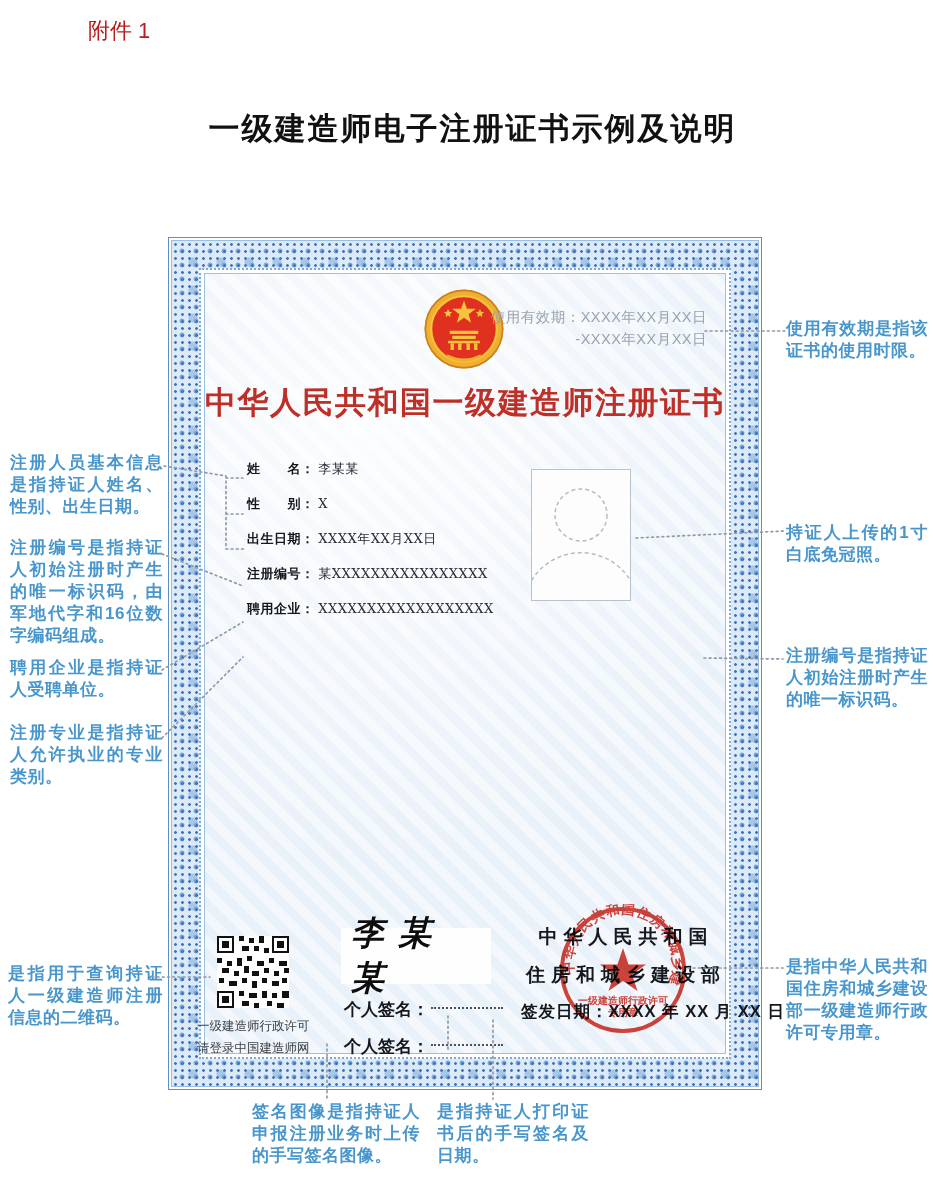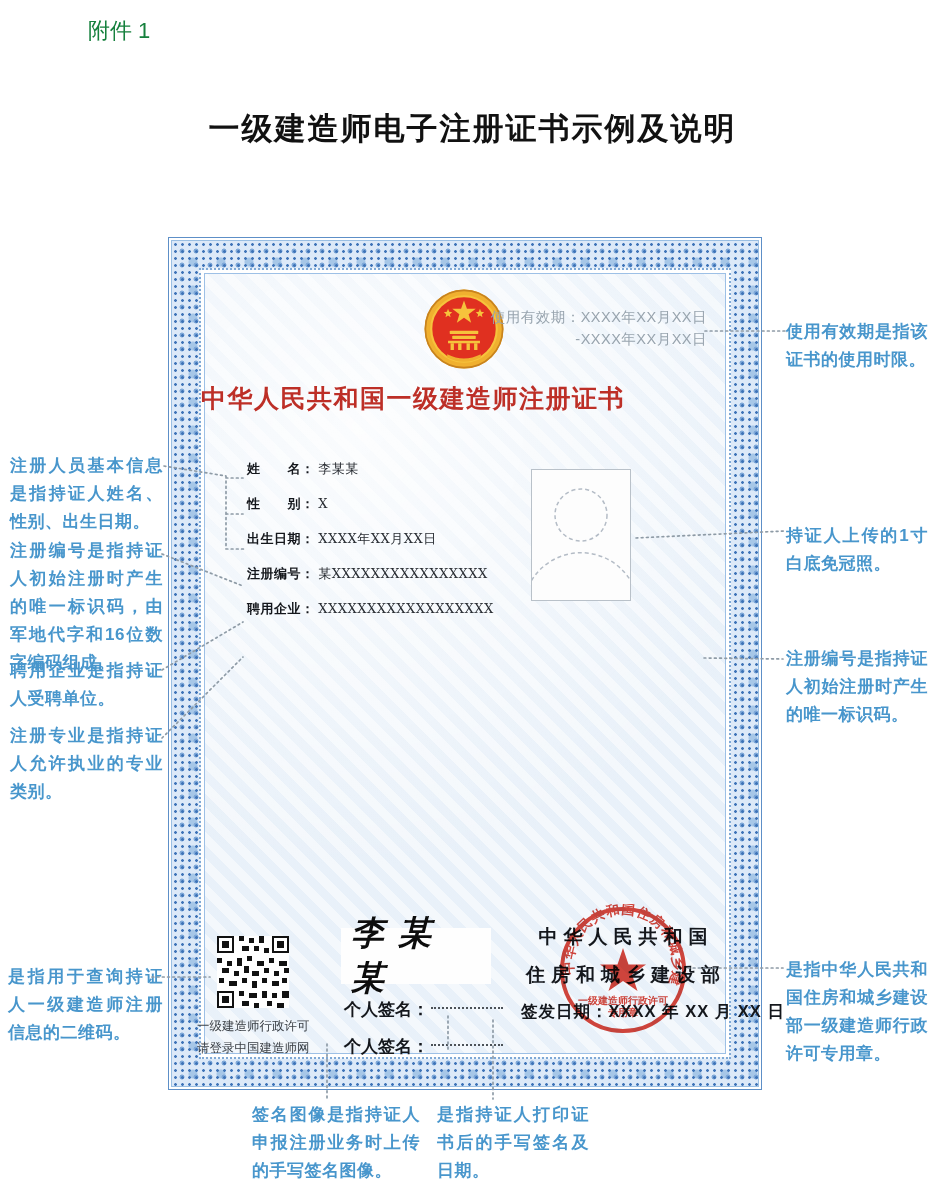--- a/index.html
+++ b/index.html
@@ -1,20 +1,20 @@
 <!DOCTYPE html>
 <html><head>
 <meta charset="utf-8">
 <style>
   html,body{margin:0;padding:0;background:#ffffff;}
   #stage{position:relative;width:933px;height:1182px;background:#ffffff;overflow:hidden;
          font-family:"Liberation Sans","DejaVu Sans",sans-serif;}
 
   
-  .attachment{position:absolute;left:88px;top:16px;font-size:22px;color:#15803d;}
+  .attachment{position:absolute;left:88px;top:16px;font-size:22px;color:#b91c1c;}
   .doc-title{position:absolute;left:0;right:0;top:108px;text-align:center;
              font-family:"DejaVu Serif","Liberation Serif",serif;
              font-weight:bold;font-size:31px;letter-spacing:2px;color:#111;padding-left:12px;}
 
   
   .cert{position:absolute;left:168px;top:237px;width:594px;height:853px;
         background:#fff;border:1px solid #5d8fc7;padding:2px;box-sizing:border-box;}
   .cert-band{width:100%;height:100%;box-sizing:border-box;padding:27px;
         border:1px solid #9abfe3;
         background-color:#dce9f8;
@@ -30,22 +30,22 @@
         background-color:#eef4fb;
         background-image:
           radial-gradient(circle at 30% 20%,rgba(255,255,255,.8),transparent 60%),
           repeating-linear-gradient(45deg,rgba(222,234,247,.35) 0 9px,rgba(255,255,255,.35) 9px 18px);}
 
   .emblem{position:absolute;left:221px;top:17px;width:84px;height:84px;}
 
   .validity{position:absolute;right:22px;top:36px;text-align:right;
             font-size:14.5px;line-height:22px;color:#98a4ae;letter-spacing:.5px;}
 
-  .cert-title{position:absolute;left:0;right:0;top:112px;text-align:left;
-              font-size:25px;font-weight:bold;letter-spacing:1.5px;color:#bd2f27;}
+  .cert-title{position:absolute;left:0;right:0;top:112px;text-align:center;
+              font-size:31px;font-weight:bold;letter-spacing:1.5px;color:#bd2f27;}
 
   .fields{position:absolute;left:46px;top:190px;}
   .frow{height:35px;font-size:13px;white-space:nowrap;color:#20242a;}
   .flabel{display:inline-block;font-weight:bold;color:#14171c;letter-spacing:.5px;}
   .fvalue{font-family:"DejaVu Serif","Liberation Serif",serif;color:#2a2e34;letter-spacing:.5px;}
 
   .photo{position:absolute;left:330px;top:199px;width:98px;height:130px;
          background:#fdfdfd;border:1px solid #b9c1c9;}
 
   .qr{position:absolute;left:16px;top:666px;width:72px;height:72px;background:#fff;}
@@ -62,21 +62,21 @@
 
   .ministry{position:absolute;left:320px;top:652px;width:210px;text-align:center;color:#14171c;}
   .ministry .m1,.ministry .m2{font-size:19px;font-weight:bold;letter-spacing:6px;height:38px;
                               line-height:30px;white-space:nowrap;}
   .ministry .m3{font-size:16.5px;font-weight:bold;letter-spacing:1px;white-space:nowrap;line-height:26px;}
 
   .seal{position:absolute;left:356px;top:634px;width:132px;height:132px;
         mix-blend-mode:multiply;opacity:.92;}
 
   
-  .ann{position:absolute;color:#4896cc;font-size:17px;line-height:28px;
+  .ann{position:absolute;color:#4896cc;font-size:17px;line-height:22px;
        font-weight:600;letter-spacing:.5px;text-align:justify;}
   .ann-l1{left:10px;top:452px;width:153px;}
   .ann-l2{left:10px;top:537px;width:153px;}
   .ann-l3{left:10px;top:657px;width:153px;}
   .ann-l4{left:10px;top:722px;width:153px;}
   .ann-l5{left:8px;top:963px;width:155px;}
   .ann-r1{left:786px;top:318px;width:142px;}
   .ann-r2{left:786px;top:522px;width:142px;}
   .ann-r3{left:786px;top:645px;width:142px;}
   .ann-r4{left:786px;top:956px;width:142px;}

